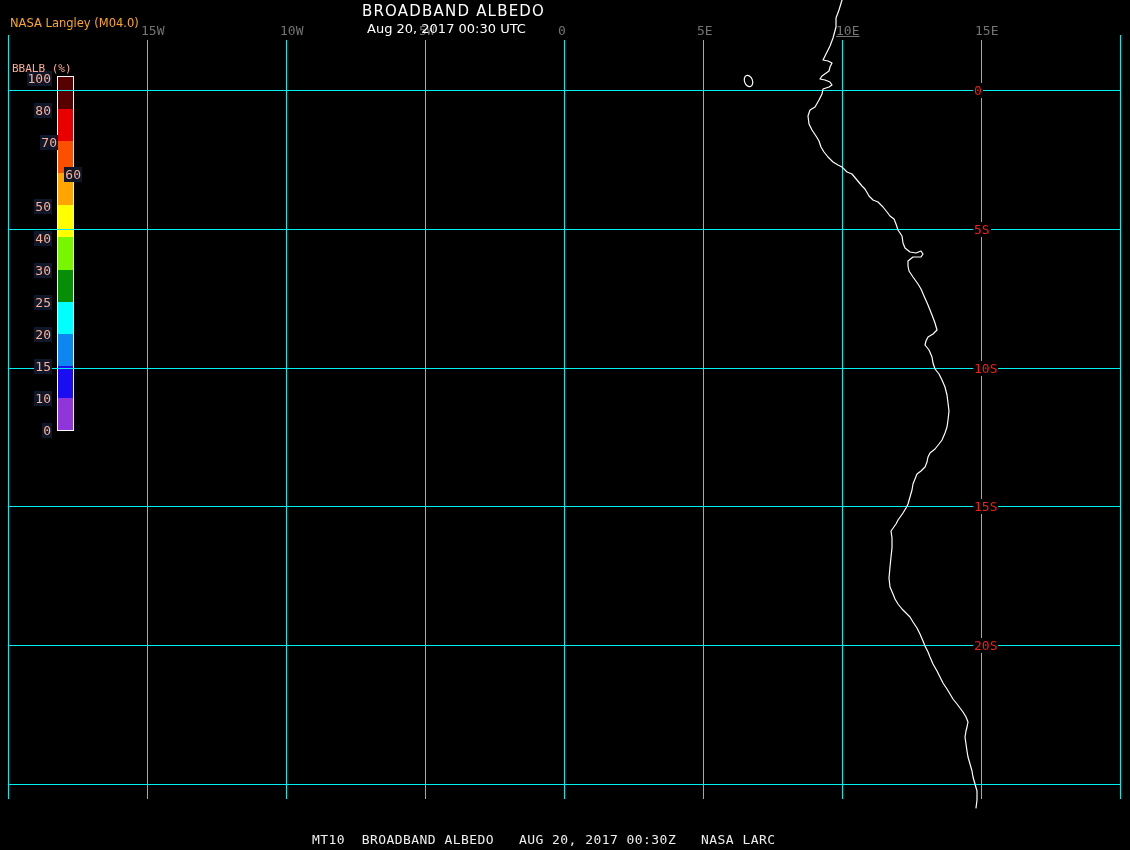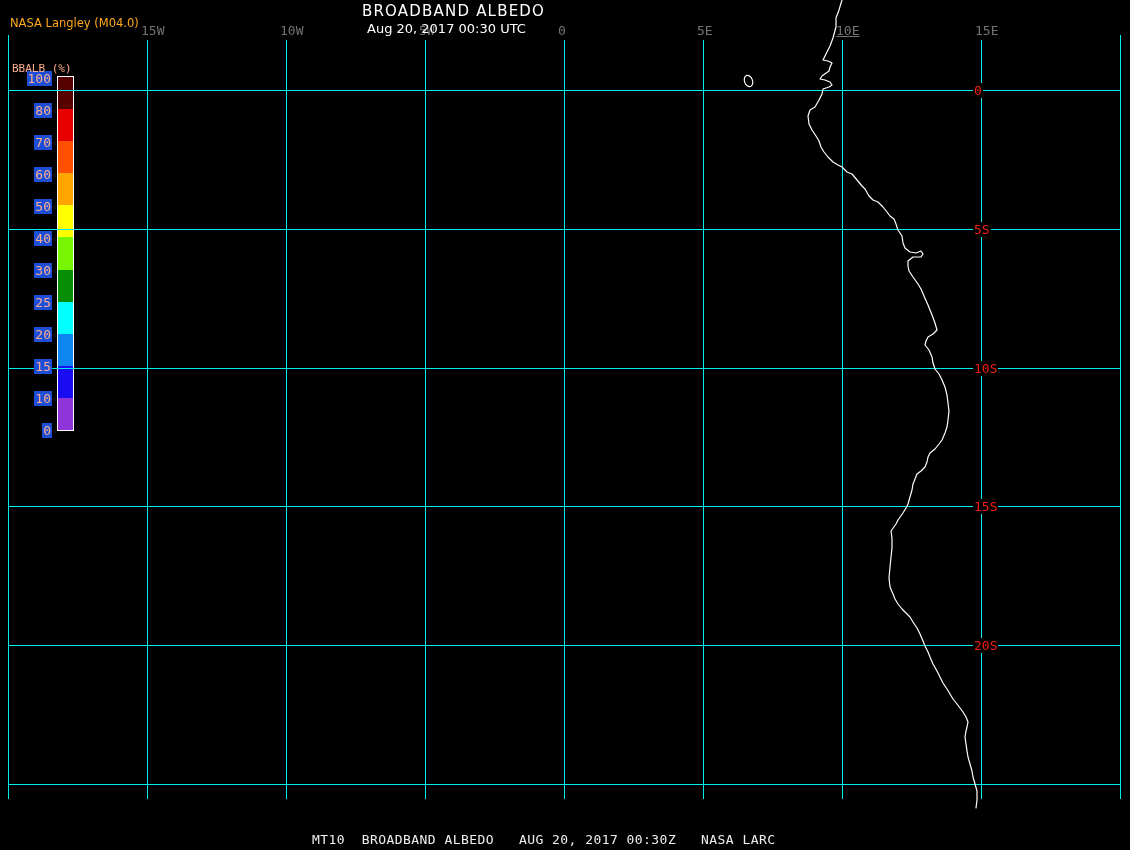--- a/index.html
+++ b/index.html
@@ -26,21 +26,21 @@
   }
   .cb-bar{
     left:57px;top:76px;width:17px;height:355px;border:1px solid #FFFFFF;
     box-sizing:border-box;display:flex;flex-direction:column;z-index:0;
   }
   .cb-seg{flex:1 1 0;width:100%;}
   .cb-tick{
     left:0;width:52px;height:14px;line-height:14px;text-align:right;
     font:13px "DejaVu Sans Mono",monospace;color:#FFAD8F;z-index:3;
   }
-  .cb-tick span{background:#1d4ed8;display:inline-block;padding:0 1px;}
+  .cb-tick span{background:#0f172a;display:inline-block;padding:0 1px;}
   .grid-svg,.coast-svg{left:0;top:0;width:1130px;height:850px;}
   .grid-svg{z-index:1;}
   .coast-svg{z-index:2;}
   .lon-tick{
     top:23px;height:14px;line-height:14px;
     font:13px "DejaVu Sans Mono",monospace;color:#737373;z-index:3;white-space:pre;
   }
   .lat-tick{
     left:973px;height:14px;line-height:14px;
     font:13px "DejaVu Sans Mono",monospace;color:#F51D10;z-index:3;white-space:pre;
@@ -70,22 +70,22 @@
       <div class="cb-seg" style="background: rgb(120, 245, 0);"></div>
       <div class="cb-seg" style="background: rgb(6, 142, 6);"></div>
       <div class="cb-seg" style="background: rgb(0, 255, 255);"></div>
       <div class="cb-seg" style="background: rgb(14, 134, 242);"></div>
       <div class="cb-seg" style="background: rgb(26, 13, 242);"></div>
       <div class="cb-seg" style="background: rgb(143, 53, 217);"></div>
     </div>
   <div id="cb-labels">
       <div class="abs cb-tick" style="top: 71px;"><span>100</span></div>
       <div class="abs cb-tick" style="top: 103px;"><span>80</span></div>
-      <div class="abs cb-tick" style="top: 135px;"><span>70</span></div>
-      <div class="abs cb-tick" style="top: 167px;"><span>60</span></div>
+      <div class="abs cb-tick" style="top: 135px; margin-left: 6px;"><span>70</span></div>
+      <div class="abs cb-tick" style="top: 167px; padding-left: 30px;"><span>60</span></div>
       <div class="abs cb-tick" style="top: 199px;"><span>50</span></div>
       <div class="abs cb-tick" style="top: 231px;"><span>40</span></div>
       <div class="abs cb-tick" style="top: 263px;"><span>30</span></div>
       <div class="abs cb-tick" style="top: 295px;"><span>25</span></div>
       <div class="abs cb-tick" style="top: 327px;"><span>20</span></div>
       <div class="abs cb-tick" style="top: 359px;"><span>15</span></div>
       <div class="abs cb-tick" style="top: 391px;"><span>10</span></div>
       <div class="abs cb-tick" style="top: 423px;"><span>0</span></div>
     </div>
 

